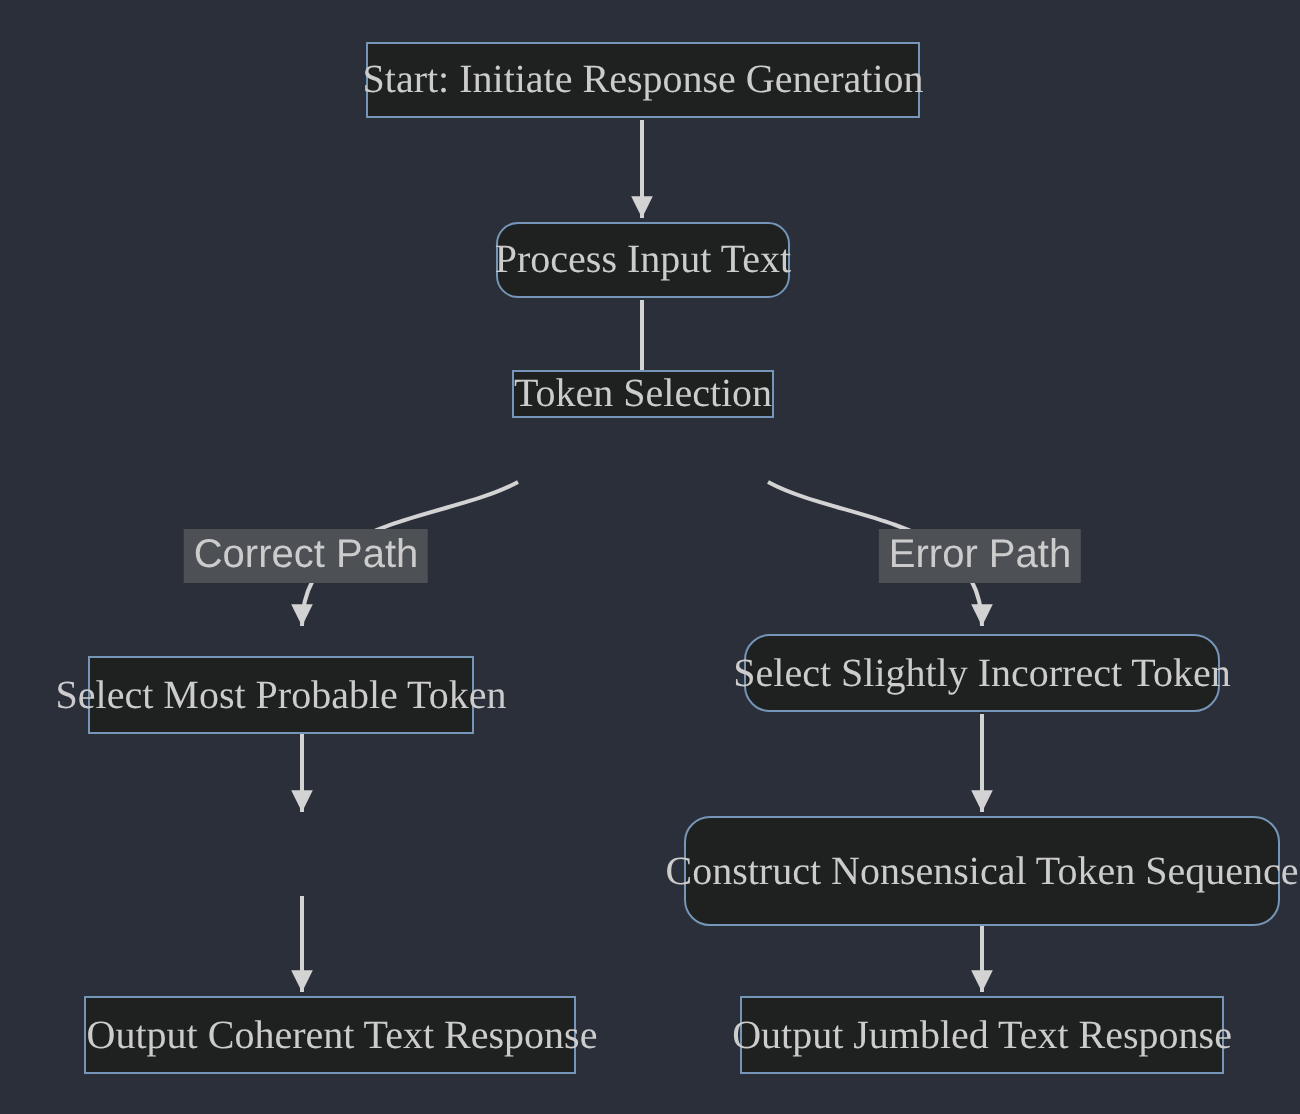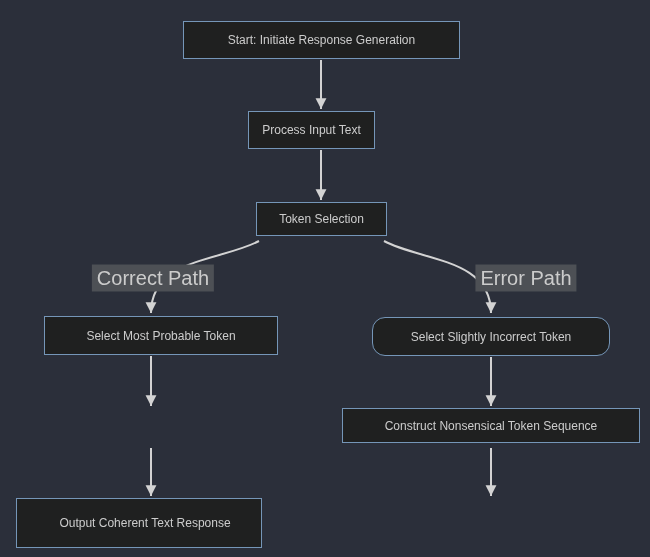--- a/index.html
+++ b/index.html
@@ -32,27 +32,28 @@
     stroke: var(--edge);
     stroke-width: 2;
     fill: none;
   }
   .arrowhead-shape { fill: var(--edge); }
   .node {
     position: absolute;
     background: var(--node-fill);
     border: 1.5px solid var(--node-border);
     color: var(--text);
-    font-size: 12px;
+    font-size: 20px;
     display: flex;
     align-items: center;
     justify-content: center;
     text-align: right;
     white-space: nowrap;
     line-height: 1;
+    font-family: Liberation Serif, serif;
   }
   .edge-label {
     position: absolute;
     transform: translate(-50%, -50%);
     background: var(--edge-label-bg);
     color: var(--text);
     font-size: 20px;
     padding: 2px 5px 3px 5px;
     white-space: nowrap;
     line-height: 1.1;
@@ -74,31 +75,32 @@
     <path class="edge-path" d="M259 241 C 222 261, 151 258, 151 313" marker-end="url(#arrowhead)"></path>
     <path class="edge-path" d="M384 241 C 421 261, 491 258, 491 313" marker-end="url(#arrowhead)"></path>
     <path class="edge-path" d="M151 356 V 406" marker-end="url(#arrowhead)"></path>
     <path class="edge-path" d="M491 357 V 406" marker-end="url(#arrowhead)"></path>
     <path class="edge-path" d="M151 448 V 496" marker-end="url(#arrowhead)"></path>
     <path class="edge-path" d="M491 448 V 496" marker-end="url(#arrowhead)"></path>
   </svg>
 
   <div class="node" style="left:183px; top:21px;  width:277px; height:38px;">Start: Initiate Response Generation</div>
 
-  <div class="node" style="left:248px; top:111px; width:127px; height:38px;">Process Input Text</div>
+  <div class="node" style="left:248px; top:111px; width:147px; height:38px;border-radius:11px;">Process Input Text</div>
 
-  <div class="node" style="left:256px; top:202px; width:131px; height:34px;">Token Selection</div>
+  <div class="node" style="left:256px; top:185px; width:131px; height:24px;">Token Selection</div>
 
   <div class="edge-label" style="left:153px; top:278px;">Correct Path</div>
 
-  <div class="edge-label" style="left:490px; top:278px;margin-left:36px;">Error Path</div>
+  <div class="edge-label" style="left:490px; top:278px;">Error Path</div>
 
-  <div class="node" style="left:44px;  top:316px; width:234px; height:39px;">Select Most Probable Token</div>
+  <div class="node" style="left:44px;  top:328px; width:193px; height:39px;">Select Most Probable Token</div>
 
   <div class="node" style="left:372px; top:317px; width:238px; height:39px;border-radius:13px;">Select Slightly Incorrect Token</div>
 
 
-  <div class="node" style="left:342px; top:408px; width:298px; height:35px;">Construct Nonsensical Token Sequence</div>
+  <div class="node" style="left:342px; top:408px; width:298px; height:55px;border-radius:13px;">Construct Nonsensical Token Sequence</div>
 
-  <div class="node" style="left:16px;  top:498px; width:246px; height:50px;padding-left:12px;">Output Coherent Text Response</div>
+  <div class="node" style="left:42px;  top:498px; width:246px; height:39px;padding-left:12px;">Output Coherent Text Response</div>
 
+  <div class="node" style="left:370px; top:498px; width:242px; height:39px;">Output Jumbled Text Response</div>
 
 </div>
 
 </body></html>

